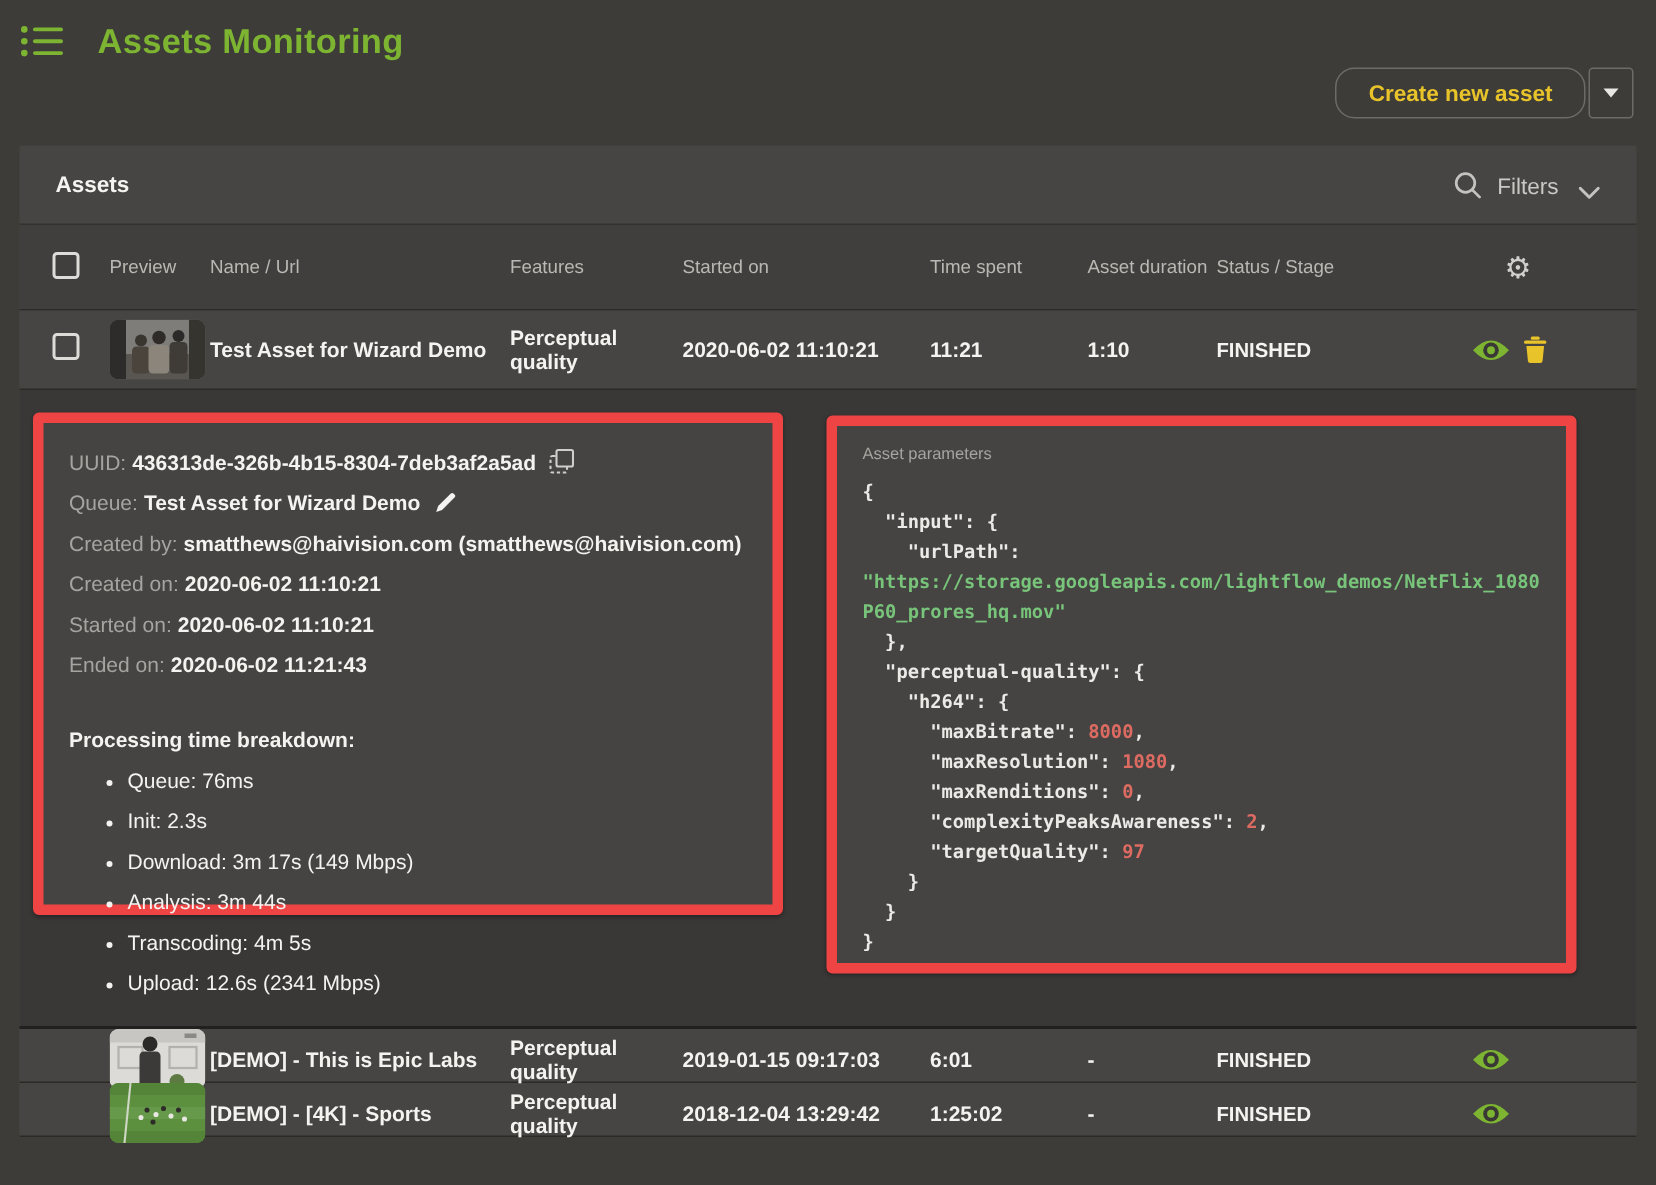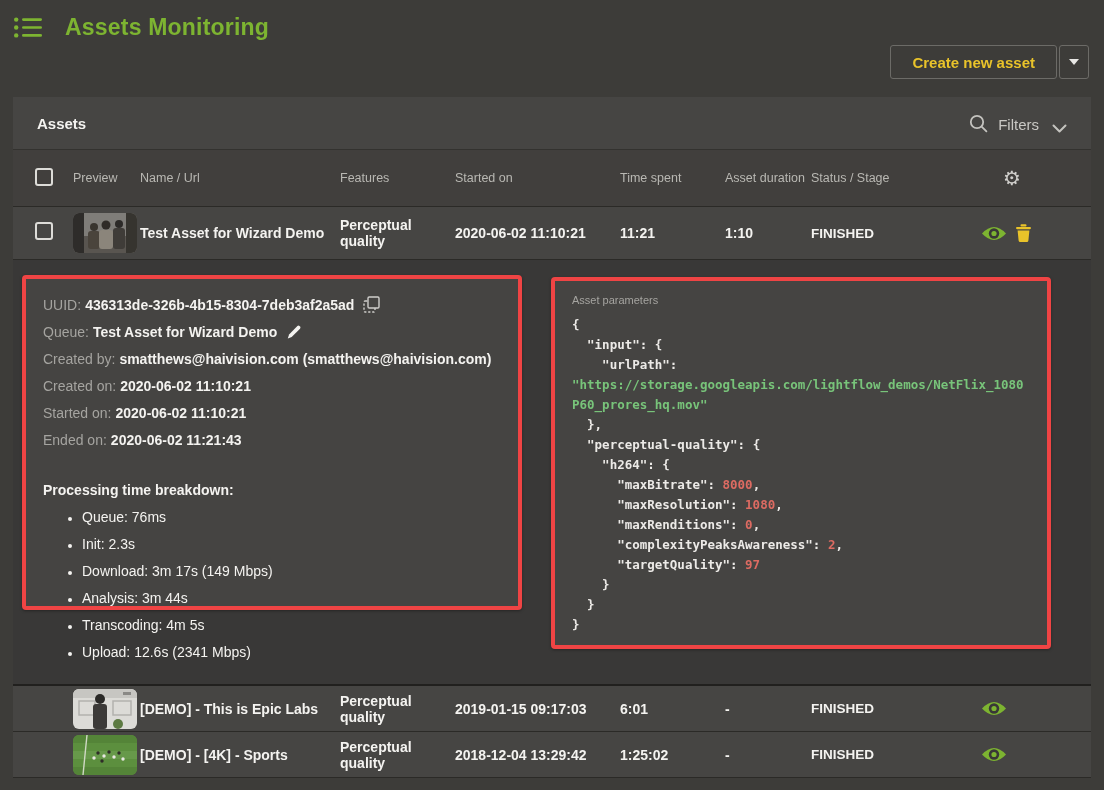--- a/index.html
+++ b/index.html
@@ -16,21 +16,21 @@
     background:var(--page-bg);
     font-family:"Liberation Sans",sans-serif;
     -webkit-font-smoothing:antialiased;
   }
   
   .app-header{display:flex;align-items:center;gap:23px;padding:14px 0 0 14px;height:41px}
   .page-title{font-size:23px;font-weight:700;color:var(--green);letter-spacing:.2px}
   
   .toolbar{display:flex;justify-content:flex-end;align-items:center;gap:2px;padding:4px 15px 0 0;height:38px}
   .btn-create{
-    height:34px;padding:0 21px;background:transparent;border:1px solid #6c6b67;border-radius:3px;
+    height:34px;padding:0 21px;background:transparent;border:1px solid #6c6b67;border-radius:13px;
     color:var(--yellow);font-size:15px;font-weight:700;font-family:inherit;cursor:pointer;
   }
   .btn-caret{
     height:34px;width:30px;background:transparent;border:1px solid #6c6b67;border-radius:3px;
     display:flex;align-items:center;justify-content:center;cursor:pointer;
   }
   .caret-down{width:0;height:0;border-left:5px solid transparent;border-right:5px solid transparent;border-top:6px solid #e8e7e4}
   
   .panel{margin:18px 13px 0;background:var(--panel-bg)}
   .panel-header{height:53px;display:flex;align-items:center;padding:0 24px;border-bottom:1px solid #33322f}
@@ -39,31 +39,31 @@
   .filters .f-label{padding-right:3px}
   
   .grid{display:grid;grid-template-columns:60px 67px 200px 115px 165px 105px 86px 170px 110px;align-items:center}
   .cell{min-width:0}
   .c-check{padding-left:22px}
   .thead{height:57px;background:var(--thead-bg);border-bottom:1px solid var(--sep)}
   .thead .cell{font-size:12.5px;color:var(--muted)}
   .checkbox{display:inline-block;width:18px;height:18px;border:2px solid #dddcd8;border-radius:3px;background:transparent;cursor:pointer}
   .gear{font-family:"DejaVu Sans",sans-serif;font-size:20px;color:#d0cfcc;margin-left:22px;cursor:pointer;line-height:1}
   .t-row{height:53px;background:var(--panel-bg);border-bottom:1px solid var(--sep)}
-  .t-row.short{height:46px}
+  .t-row.short{height:36px}
   .thumb{display:inline-block;width:64px;height:40px;border-radius:6px;overflow:hidden;vertical-align:middle;cursor:pointer}
   .thumb svg{display:block}
   .c-name{font-size:14px;font-weight:700;color:var(--txt);padding-right:8px;cursor:pointer}
   .c-feat,.c-date,.c-time,.c-dur{font-size:14px;font-weight:600;color:var(--txt)}
   .c-status{font-size:13.5px;font-weight:700;color:var(--txt)}
   .c-actions{display:flex;align-items:center;gap:9px}
   .icon-btn{display:inline-flex;align-items:center;cursor:pointer;line-height:0}
   
   .expanded{background:var(--expanded-bg);height:426px;display:flex;align-items:flex-start;gap:29px;padding:15px 0 0 9px;border-bottom:2px solid var(--sep-dark)}
-  .card{background:var(--card-bg);border:4px solid #ef4444;border-radius:4px;box-shadow:0 1px 3px rgba(0,0,0,.35);padding:13px 17px}
+  .card{background:var(--card-bg);border:7px solid #ef4444;border-radius:4px;box-shadow:0 1px 3px rgba(0,0,0,.35);padding:13px 17px}
   .card-details{width:500px;height:335px}
   .card-params{width:500px;height:372px;margin-top:2px}
   .d-line{font-size:14px;line-height:27px;color:var(--label);white-space:nowrap}
   .d-line .val{color:var(--txt);font-weight:700;margin-left:4px}
   .d-line .inline-icon{margin-left:9px;vertical-align:-3px;cursor:pointer;line-height:0;display:inline-block}
   .breakdown-title{margin-top:23px;font-size:14px;font-weight:700;color:var(--txt);line-height:27px}
   .breakdown{margin:0;padding:0 0 0 39px;list-style:disc}
   .breakdown li{font-size:14px;font-weight:400;color:var(--txt);line-height:27px}
   .breakdown li::marker{color:var(--txt);font-size:12px}
   .params-title{font-size:11px;color:var(--label);margin-bottom:9px}

